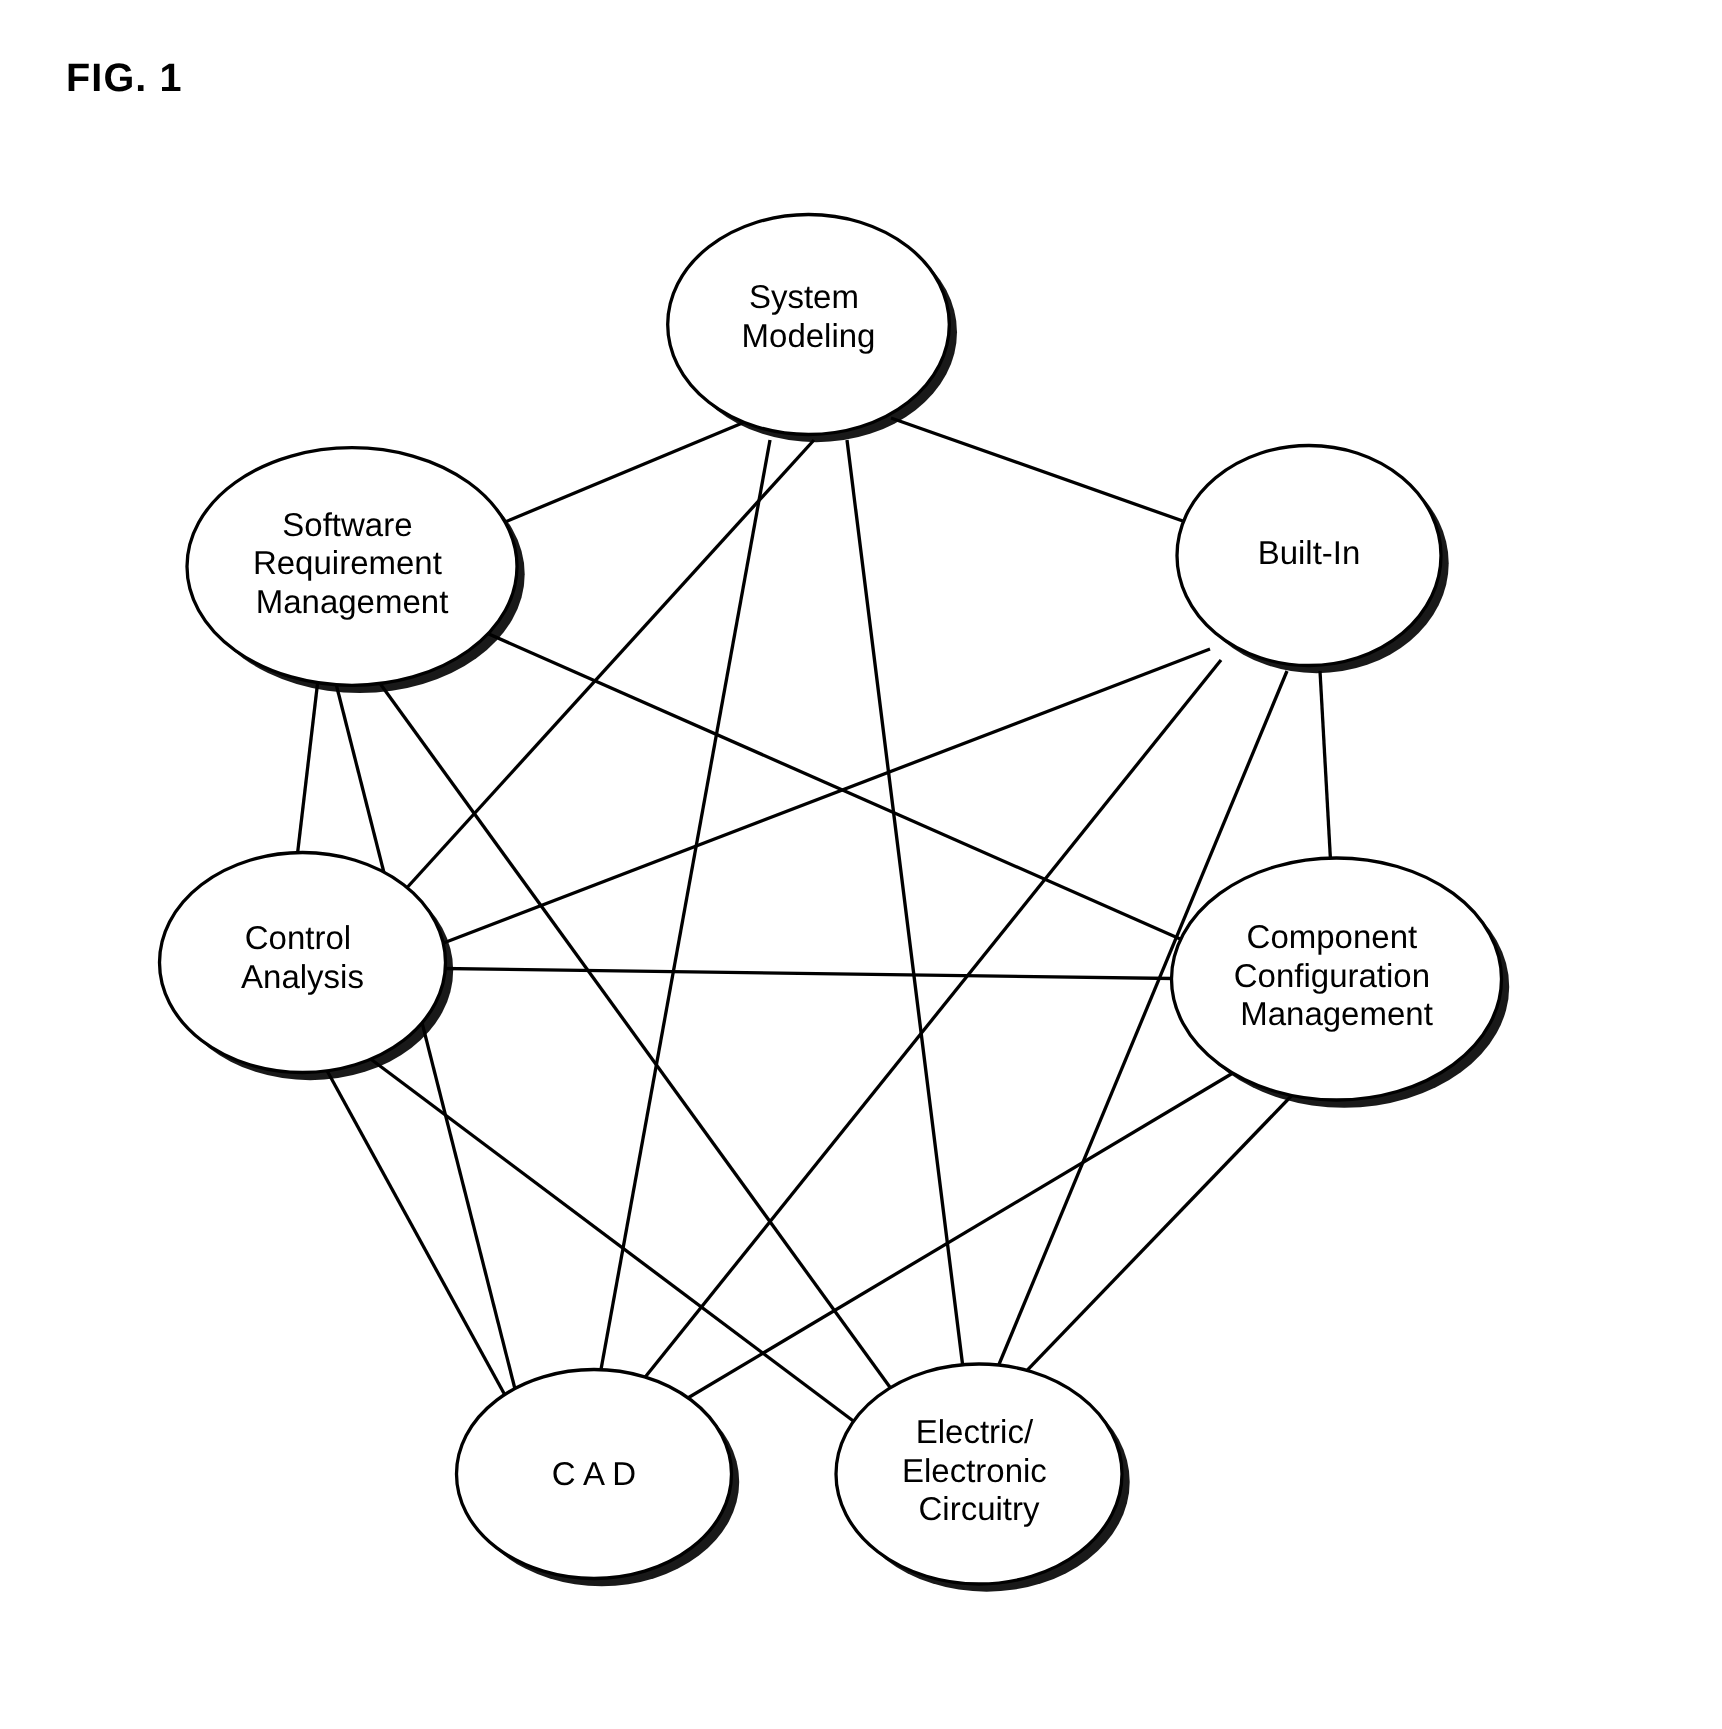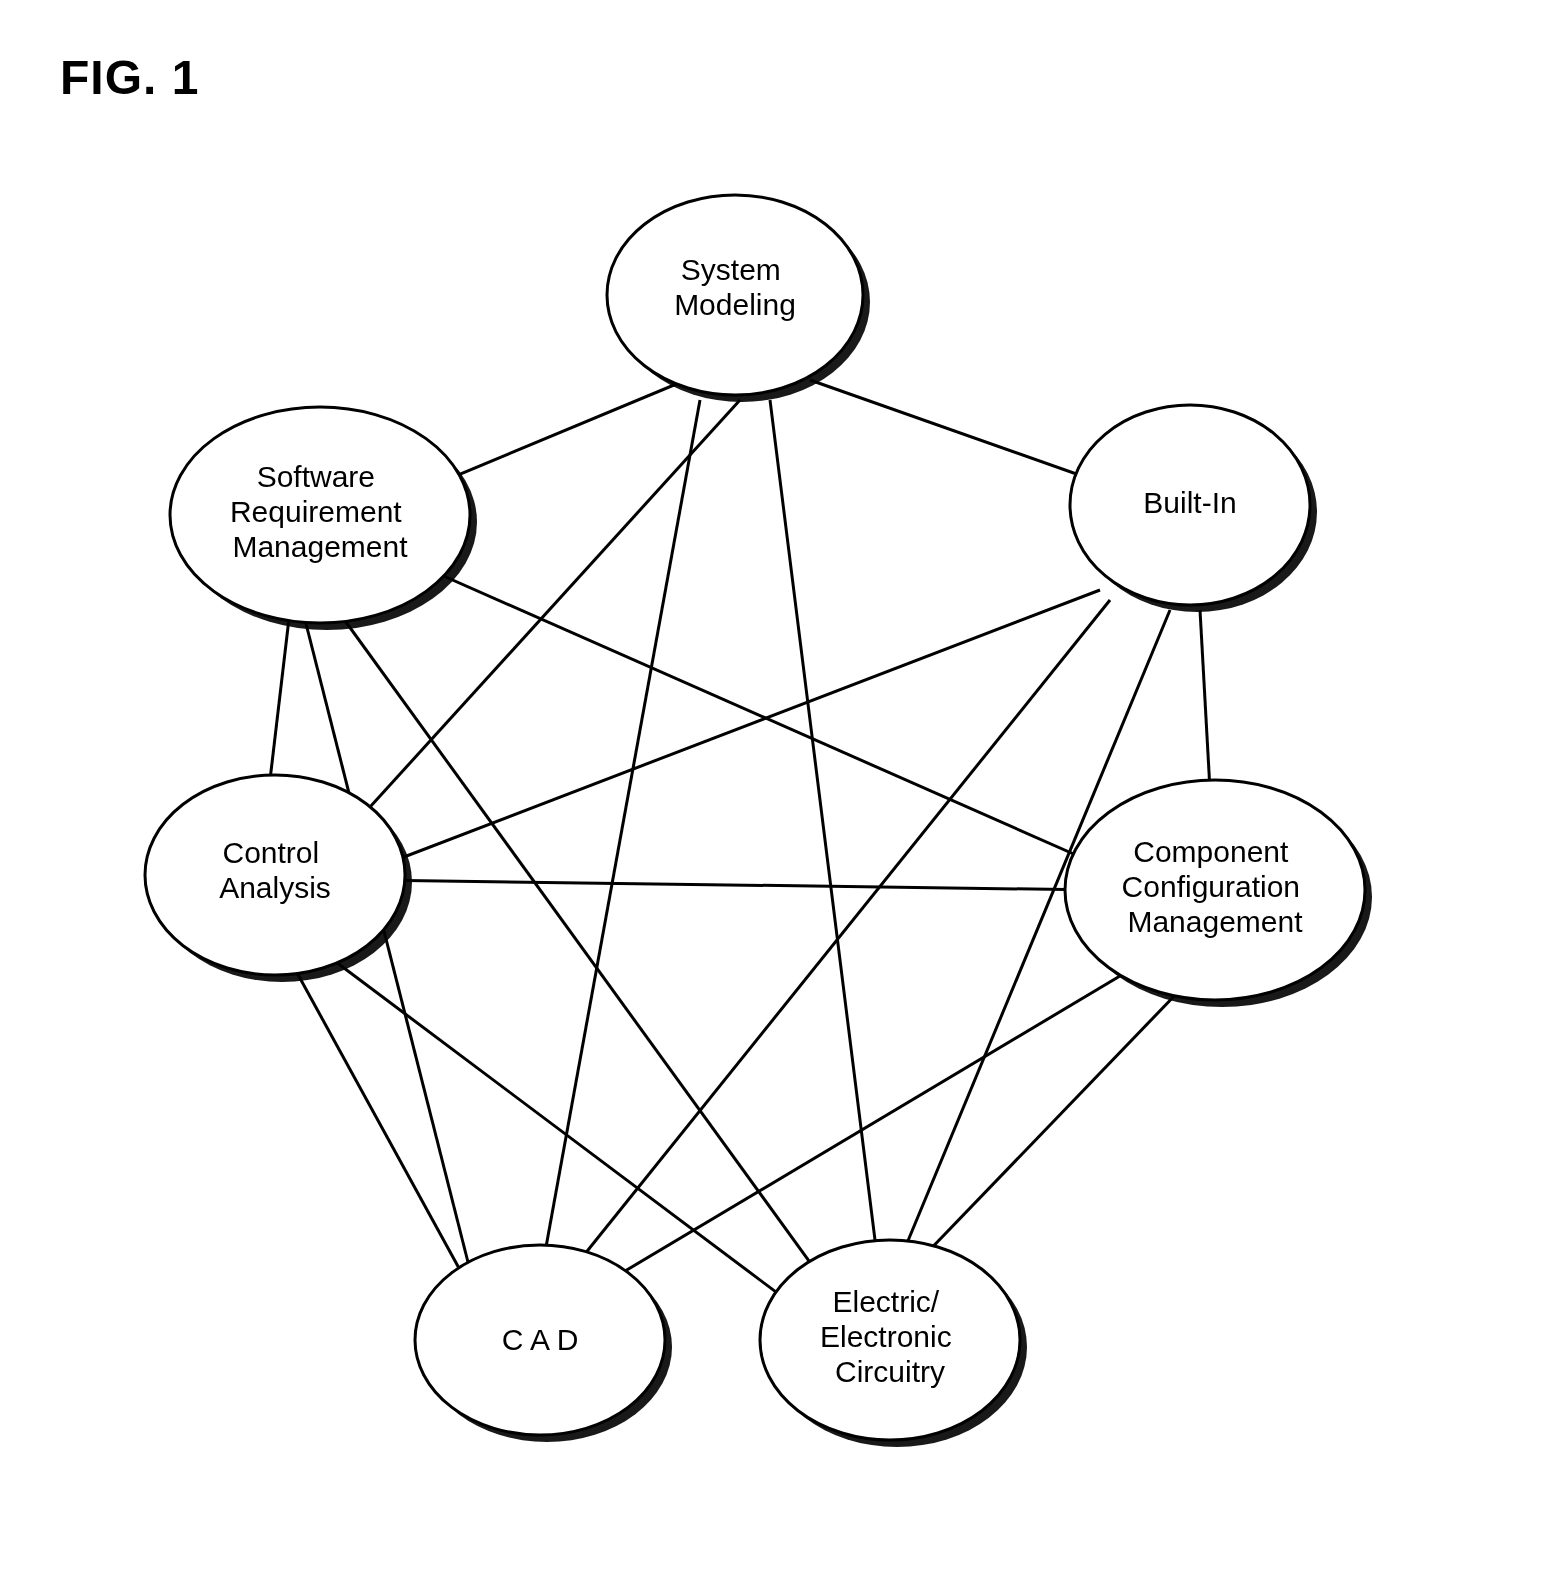--- a/index.html
+++ b/index.html
@@ -8,21 +8,21 @@
       background: #fff;
       width: 1565px;
       height: 1572px;
       font-family: Arial, Helvetica, sans-serif;
       position: relative;
     }
     .figure-title {
       position: absolute;
       top: 50px;
       left: 60px;
-      font-size: 48px;
+      font-size: 36px;
       font-weight: 900;
       letter-spacing: 1px;
     }
     svg.diagram {
       position: absolute;
       top: 0;
       left: 0;
     }
     .node-label {
       font-size: 30px;

